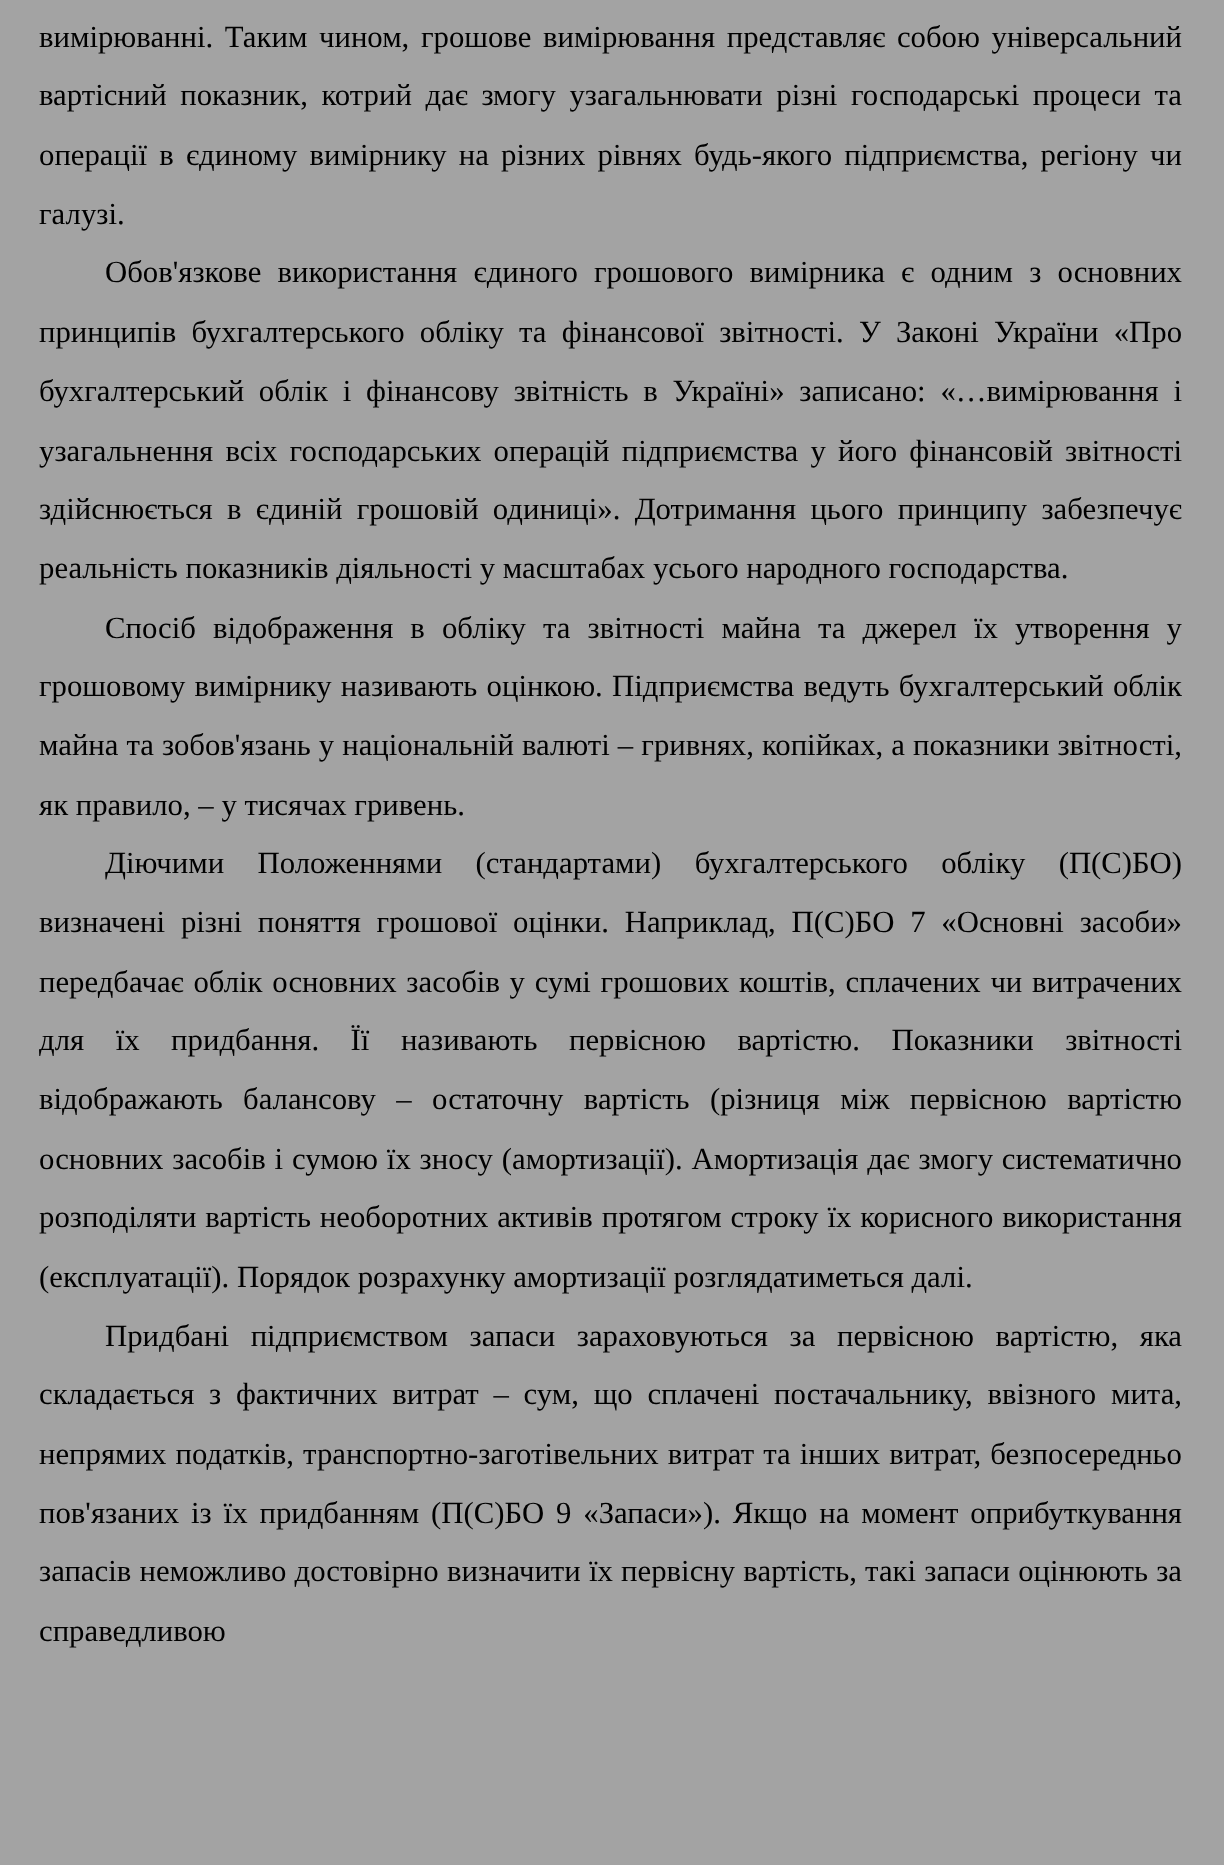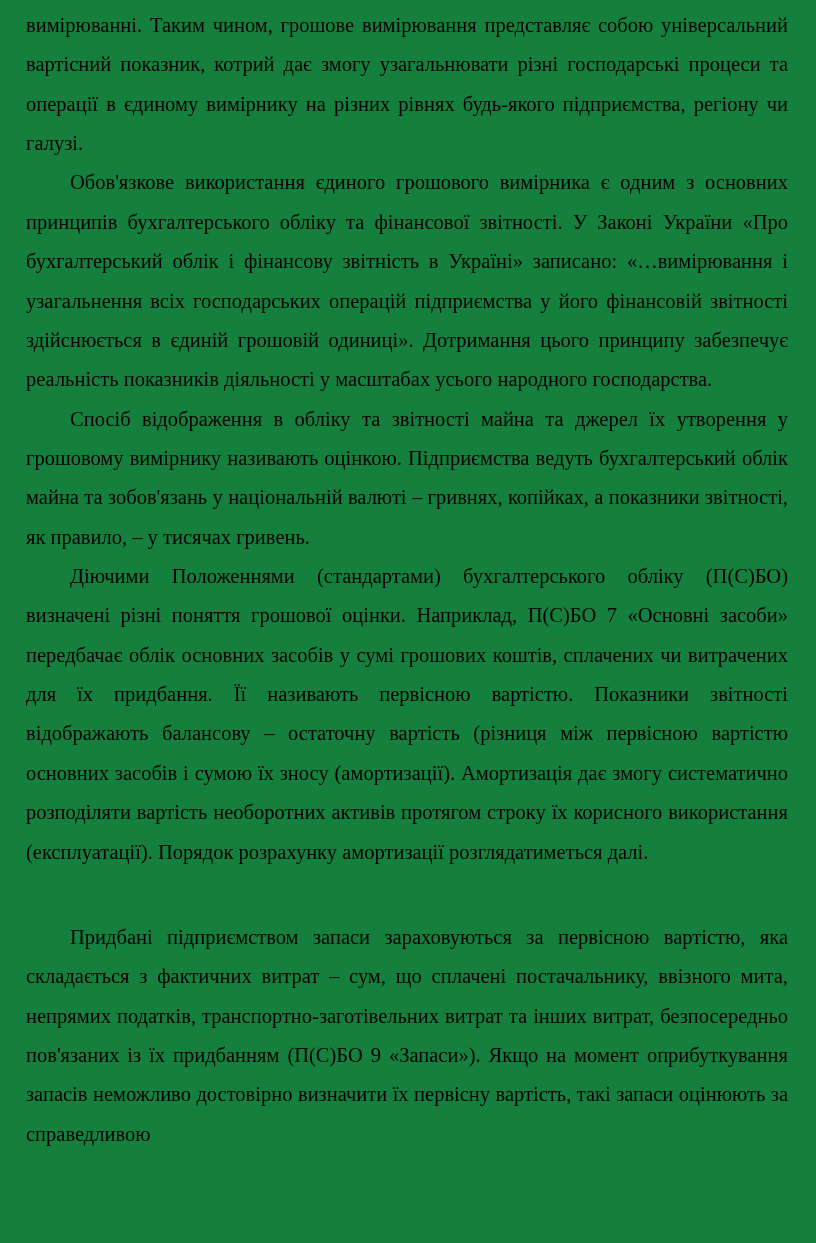--- a/index.html
+++ b/index.html
@@ -11,40 +11,39 @@
     width: 816px;
     height: 1243px;
     font-family: "Liberation Serif", "DejaVu Serif", serif;
     color: #000000;
   }
   .page {
     box-sizing: border-box;
     width: 816px;
     height: 1243px;
     padding: 6px 28px 0 26px;
-    background: #15803d;
+    background: #a3a3a3;
   }
   .doc-body {
     font-size: 20.5px;
     line-height: 1.92;
     text-align: justify;
     text-justify: inter-word;
     hyphens: none;
   }
   p.para {
     margin: 0;
     text-indent: 0;
   }
   p.indent {
     text-indent: 44px;
   }
   
   .doc-body p:last-child {
     margin-bottom: 0;
-    margin-top: 46px;
   }
 </style>
 </head>
 <body>
 
 <div class="page">
   <div class="doc-body">
     <p class="para">вимірюванні. Таким чином, грошове вимірювання представляє собою універсальний вартісний показник, котрий дає змогу узагальнювати різні господарські процеси та операції в єдиному вимірнику на різних рівнях будь-якого підприємства, регіону чи галузі.</p>
     <p class="para indent">Обов'язкове використання єдиного грошового вимірника є одним з основних принципів бухгалтерського обліку та фінансової звітності. У Законі України «Про бухгалтерський облік і фінансову звітність в  Україні» записано: «…вимірювання і узагальнення всіх господарських операцій підприємства у його фінансовій звітності здійснюється в єдиній грошовій одиниці». Дотримання цього принципу забезпечує реальність показників діяльності у масштабах усього  народного господарства.</p>
     <p class="para indent">Спосіб відображення в обліку та звітності майна та джерел  їх утворення у грошовому вимірнику називають оцінкою. Підприємства ведуть бухгалтерський облік майна та зобов'язань у національній валюті – гривнях, копійках, а показники звітності, як правило, – у тисячах гривень.</p>

